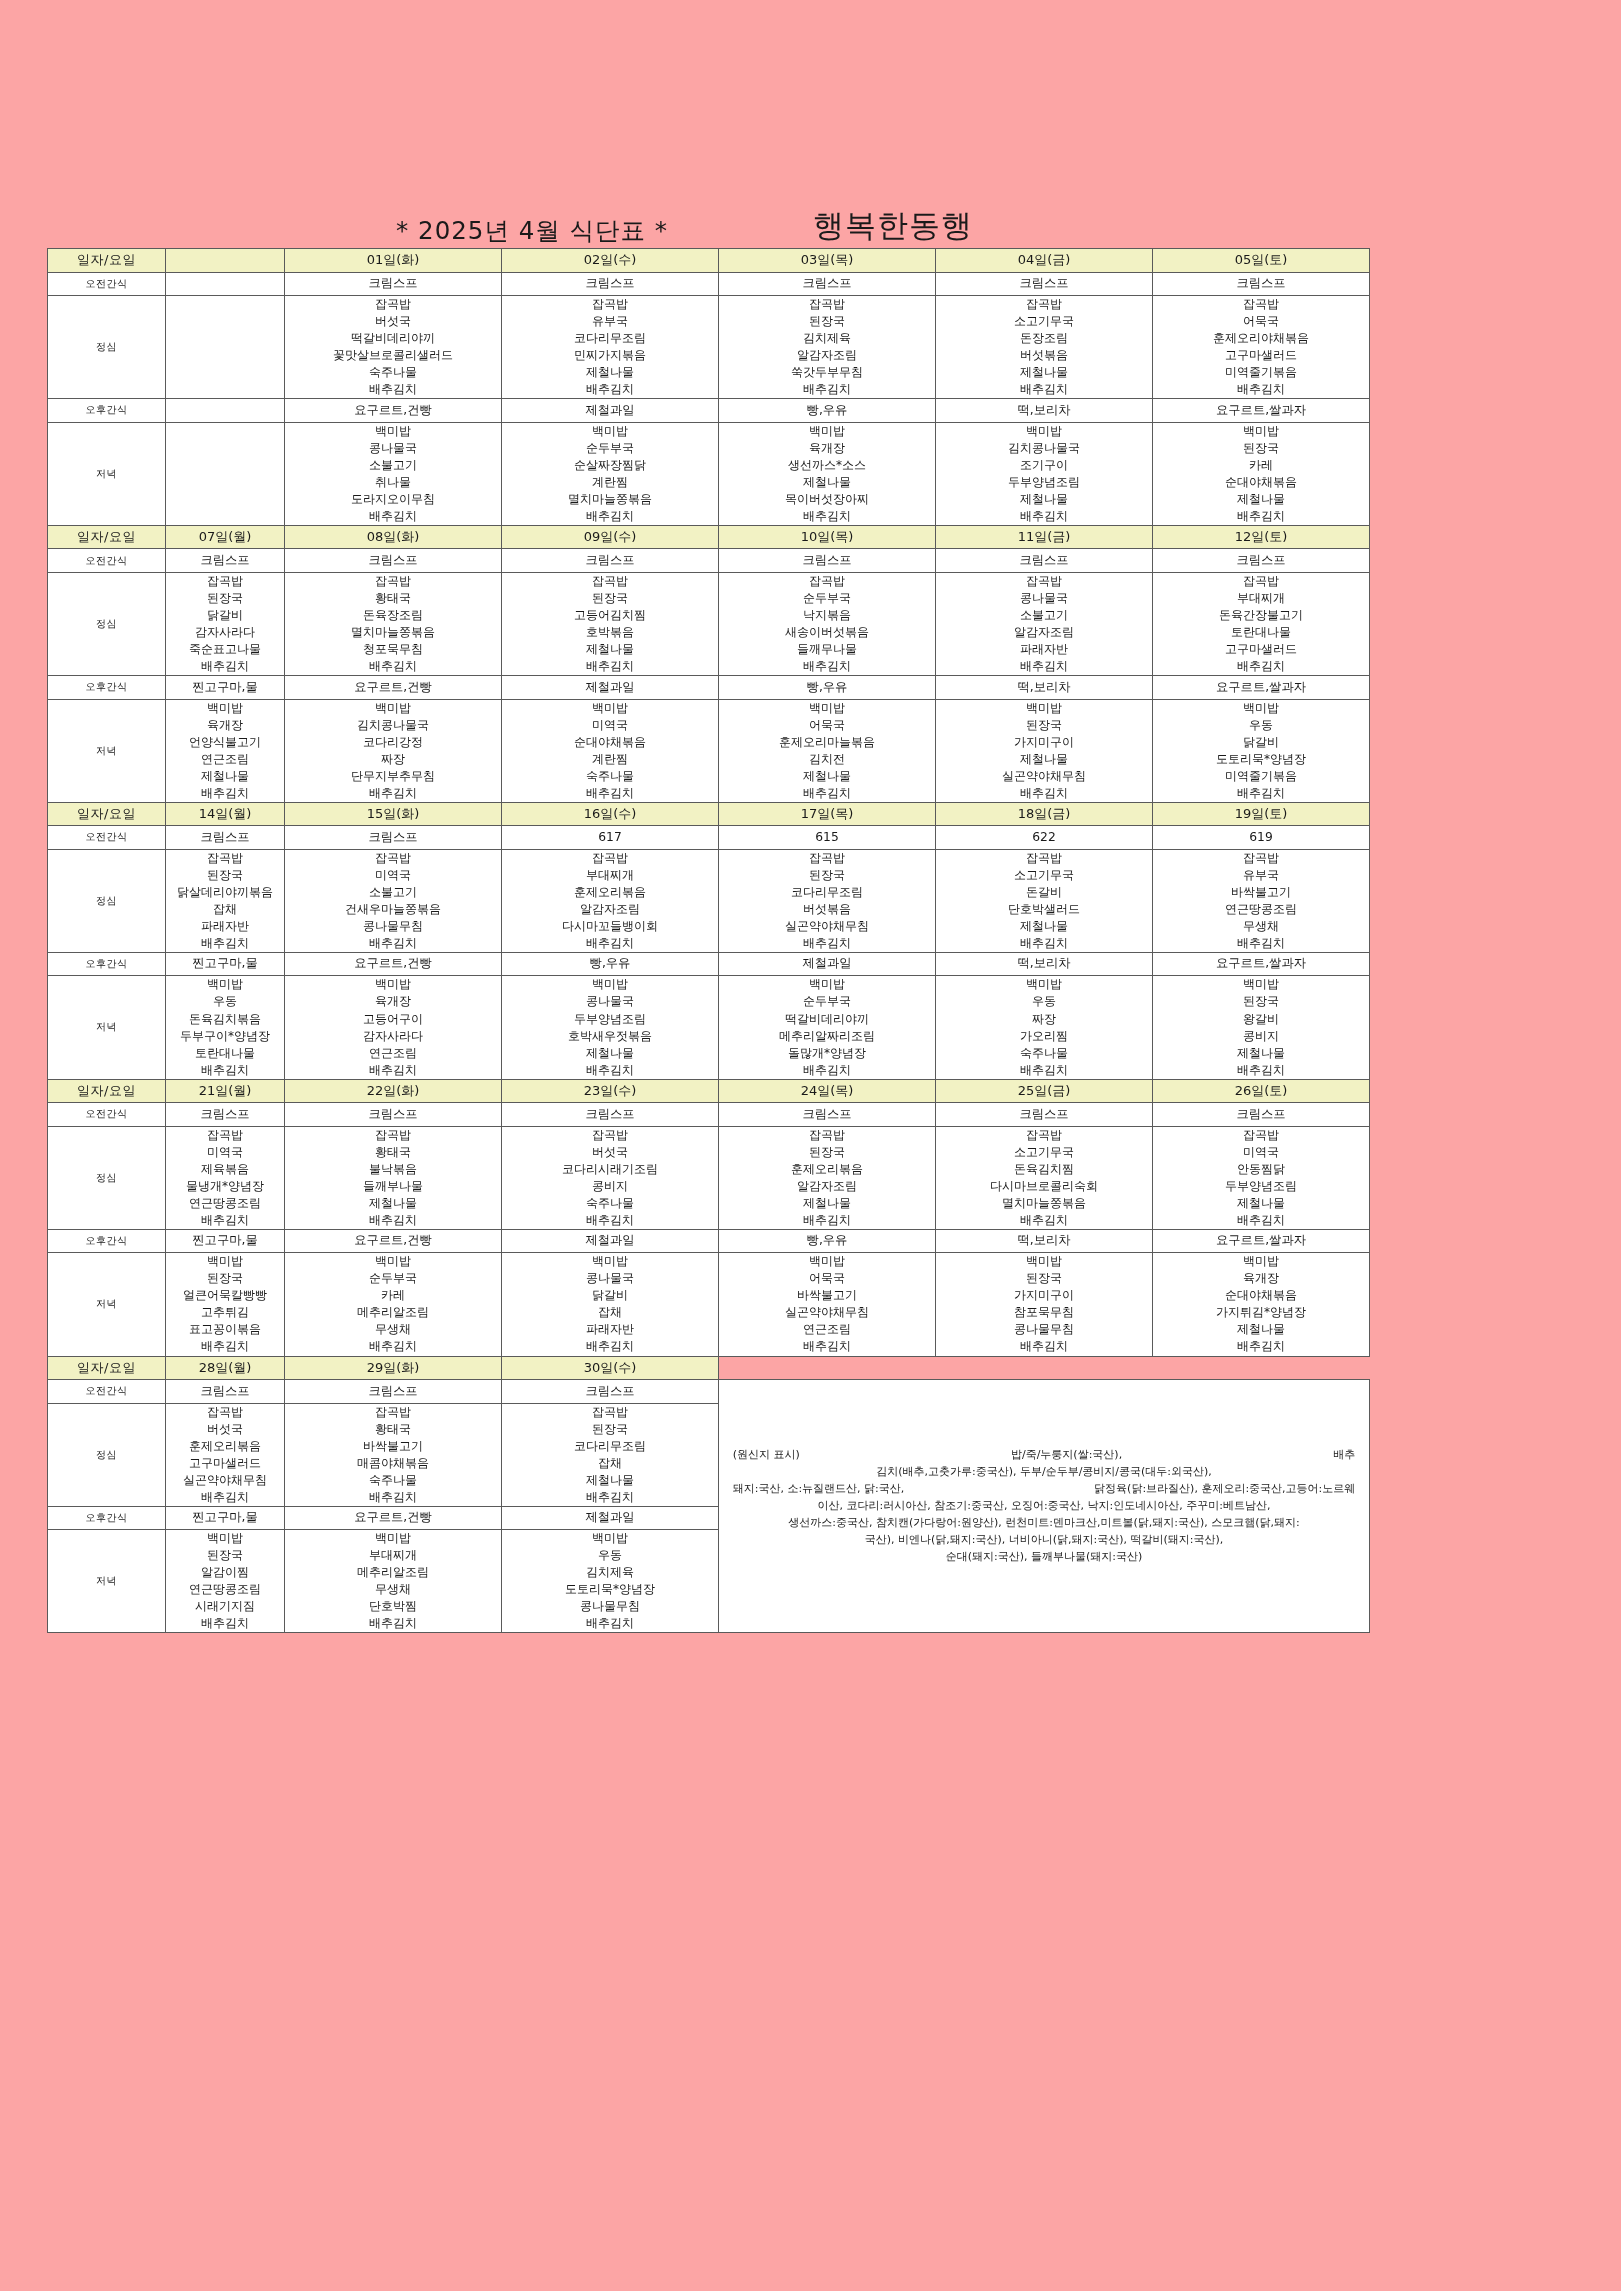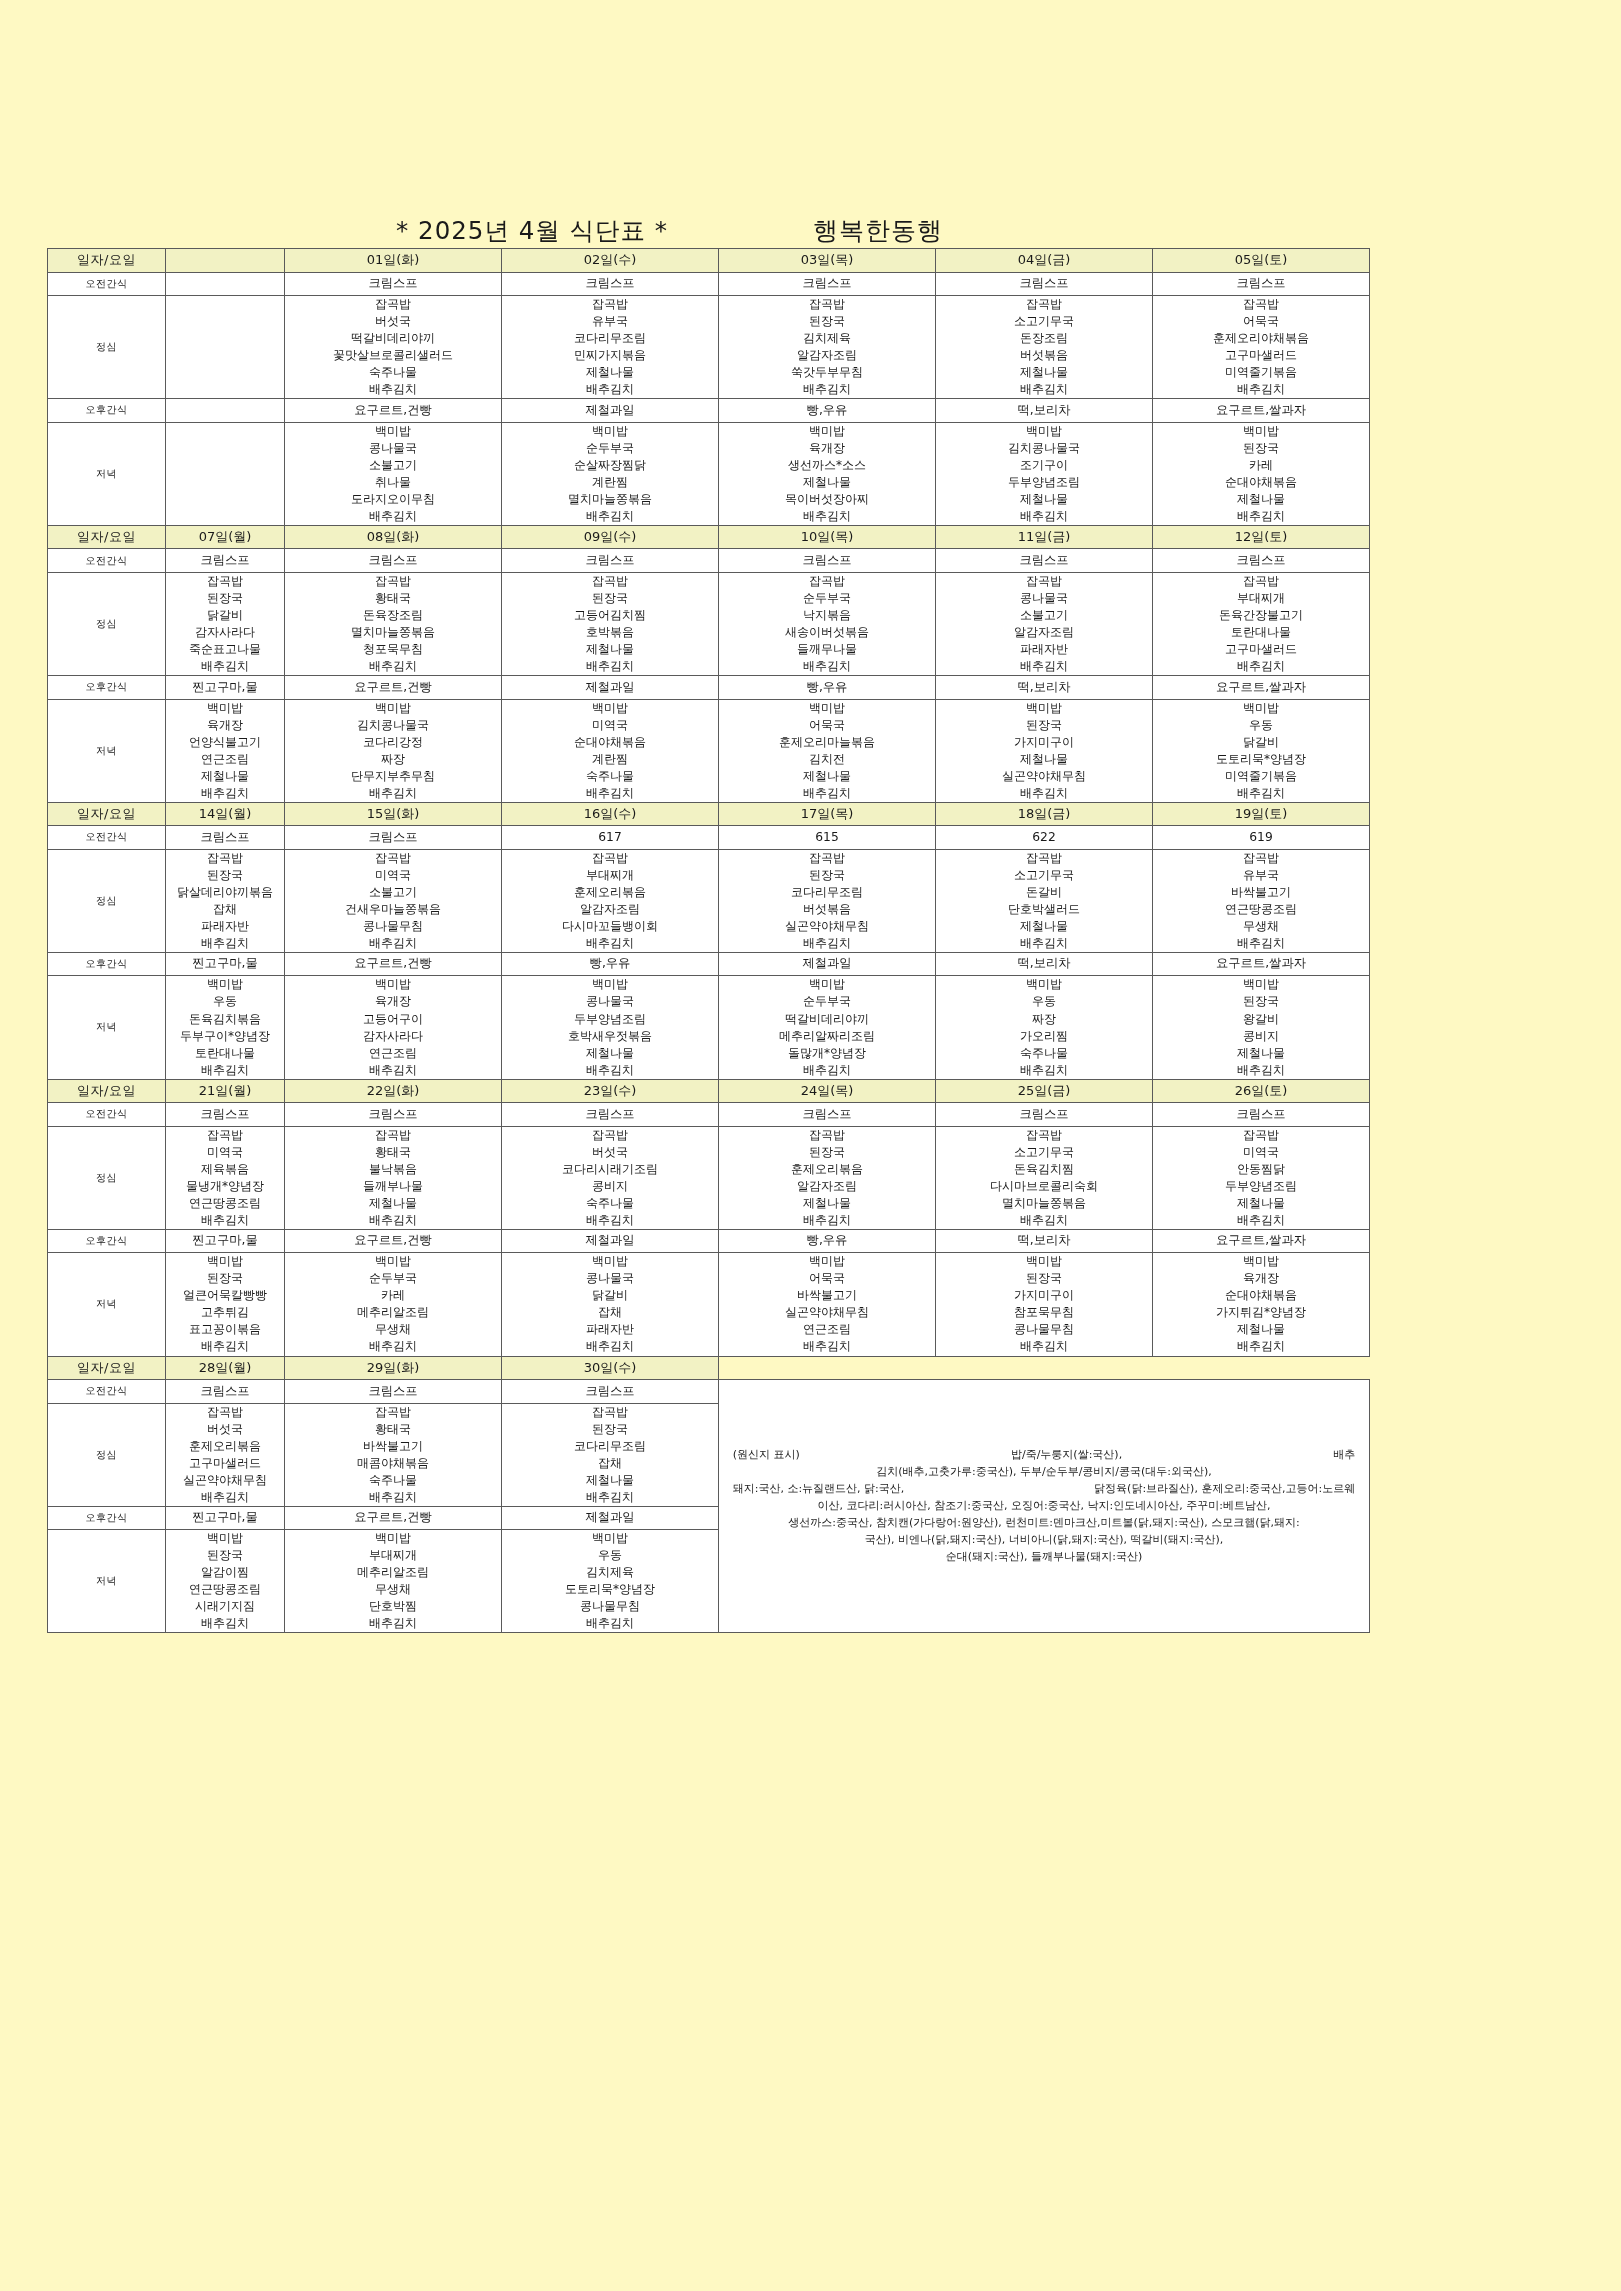--- a/index.html
+++ b/index.html
@@ -20,21 +20,21 @@
   .page {
     position: absolute;
     inset: 0;
     background: #fdfdfb;
   }
   .sheet {
     position: absolute;
     left: 0; top: 0;
     width: 1621px;
     height: 2292px;
-    background: #fef9c3;
+    background: #fca5a5;
   }
 
   
   .doc-header {
     position: absolute;
     left: 47px;
     top: 208px;
     width: 1535px;
     height: 39px;
     display: flex;
@@ -42,21 +42,21 @@
   }
   .doc-title {
     margin-left: 349px;
     font-size: 24.5px;
     letter-spacing: 1px;
     font-weight: 500;
     white-space: nowrap;
   }
   .doc-org {
     margin-left: 145px;
-    font-size: 25px;
+    font-size: 31px;
     letter-spacing: 1px;
     font-weight: 500;
     white-space: nowrap;
   }
 
   
   table.menu {
     position: absolute;
     left: 47px;
     top: 248px;

